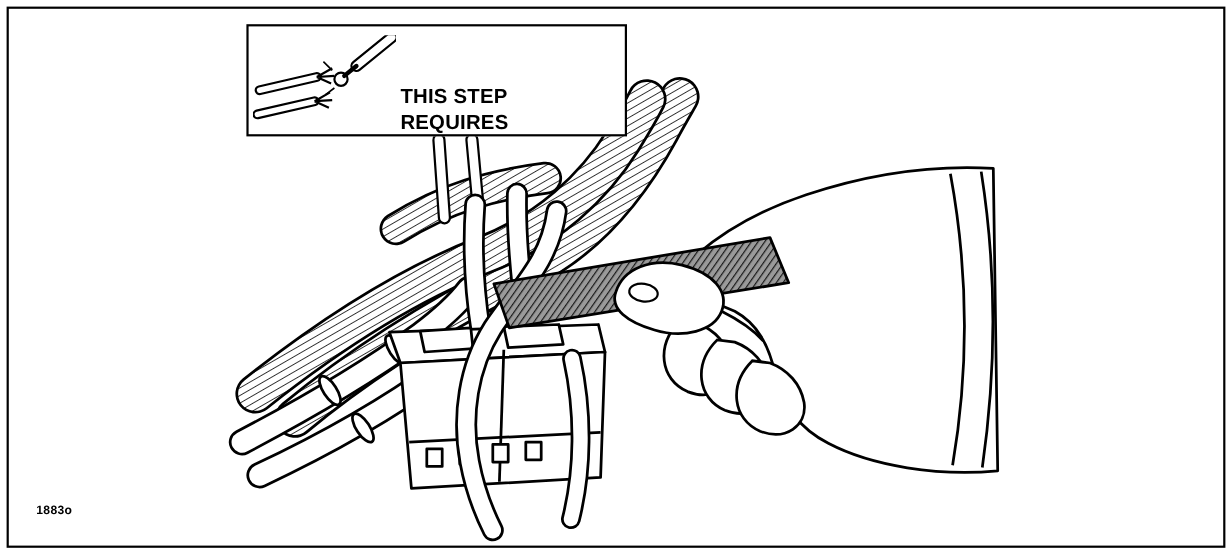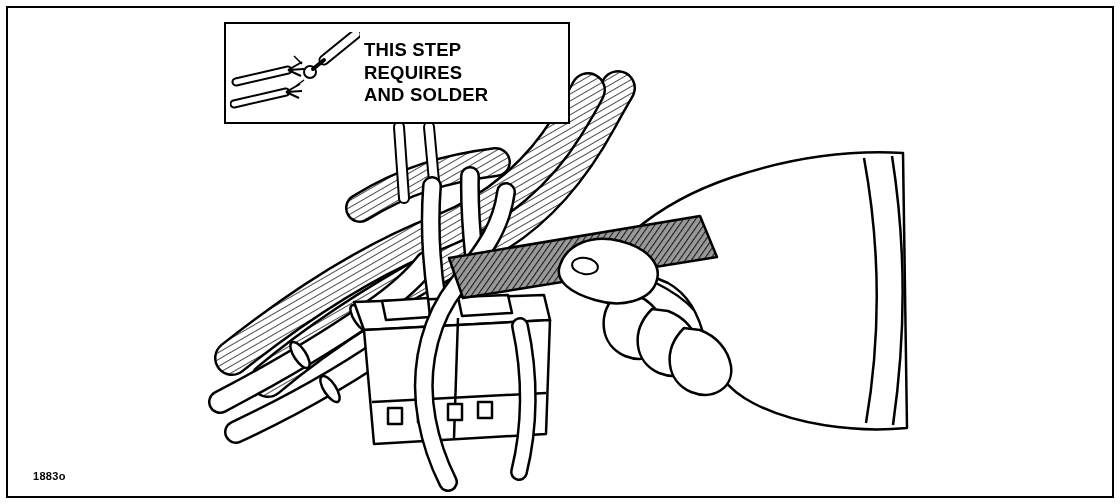--- a/index.html
+++ b/index.html
@@ -7,32 +7,32 @@
     position:relative;width:1120px;height:504px;background:#ffffff;
     font-family:"Liberation Sans", sans-serif;overflow:hidden;
   }
   .frame{
     position:absolute;left:6px;top:6px;right:6px;bottom:6px;
     border:2px solid #000;background:#fff;
   }
   svg.art{position:absolute;left:0;top:0;}
   .callout{
     position:absolute;left:224px;top:22px;width:346px;height:102px;
-    border:2px solid #000;background:#fff;display:flex;align-items:center;
+    border:2px solid #000;background:#fff;display:flex;align-items:flex-end;
     box-sizing:border-box;z-index:5;
   }
   .callout .iron-wrap{flex:0 0 138px;height:100%;position:relative;}
   .callout .iron-wrap svg{position:absolute;left:4px;top:8px;}
   .callout-text{
     flex:1;font-weight:bold;font-size:18.5px;line-height:22.5px;color:#000;
     letter-spacing:.2px;padding-right:4px;
   }
   .fig-label{
     position:absolute;left:33px;top:458px;font-size:11px;font-weight:bold;
-    color:#000;z-index:5;letter-spacing:.3px;margin-top:12px;
+    color:#000;z-index:5;letter-spacing:.3px;
   }
 </style>
 </head>
 <body>
 
 <div class="page">
 
   <div class="frame"></div>
 
   <svg class="art" width="1120" height="504" viewBox="0 0 1120 504">
@@ -127,19 +127,18 @@
         <path d="M 56 60 L 70 52 M 56 60 L 72 59 M 56 60 L 69 66" stroke="#000" stroke-width="2" fill="none"></path>
         <circle cx="80" cy="40" r="6" fill="#fff" stroke="#000" stroke-width="2"></circle>
         <path d="M 72 32 L 64 24 M 88 32 L 96 26 M 74 48 L 66 54" stroke="#000" stroke-width="1.5" fill="none"></path>
         <path d="M 126 2 L 94 28" stroke="#000" stroke-width="11" stroke-linecap="round" fill="none"></path>
         <path d="M 126 2 L 94 28" stroke="#fff" stroke-width="7" stroke-linecap="round" fill="none"></path>
         <path d="M 94 28 L 83 37" stroke="#000" stroke-width="4" stroke-linecap="round" fill="none"></path>
       </svg>
     </div>
     <div class="callout-text">
       <div>THIS STEP REQUIRES</div>
-      <div>AND SOLDER</div>
     </div>
   </div>
 
   <div class="fig-label">1883o</div>
 
 </div>
 
 </body></html>

